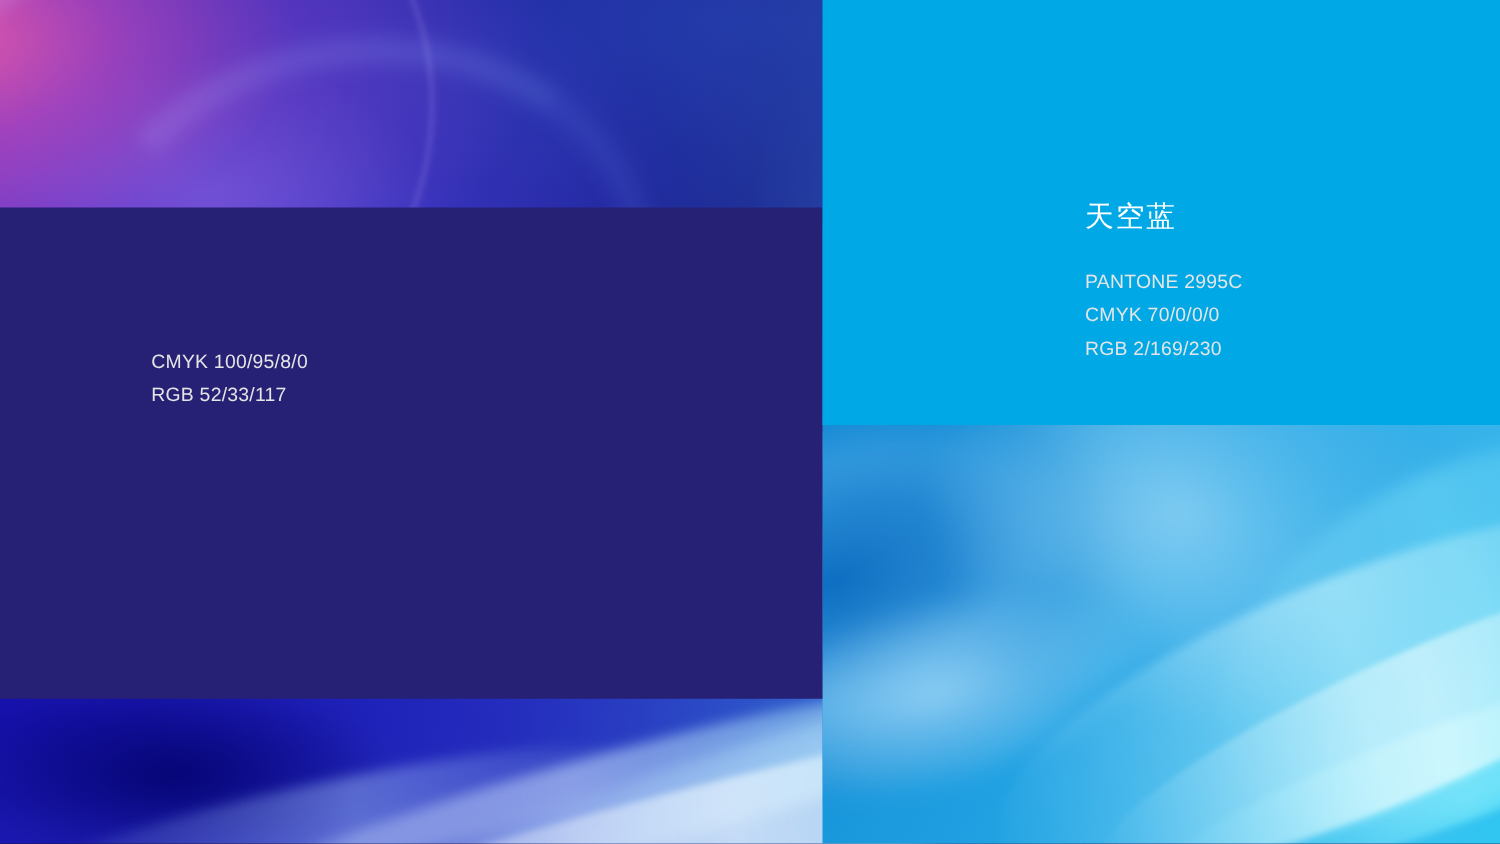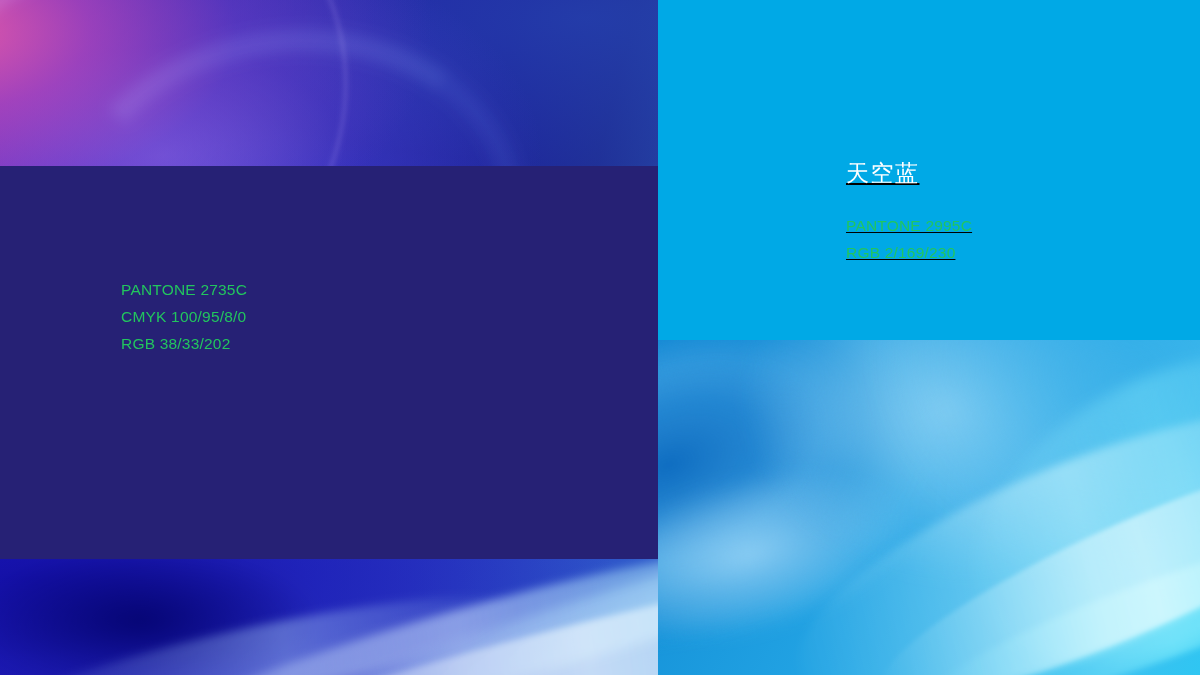--- a/index.html
+++ b/index.html
@@ -200,21 +200,21 @@
     font-weight: 400;
     letter-spacing: 1.5px;
     color: #ffffff;
     margin: 0 0 24px 0;
     line-height: 30px;
     white-space: nowrap;
   }
   .spec-line {
     font-size: 15.5px;
     font-weight: 400;
-    color: #22c55e;
+    color: #e5e5e5;
     line-height: 27px;
     letter-spacing: 0.2px;
     white-space: nowrap;
   }
 </style>
 </head>
 <body>
 
 <div id="stage">
 
@@ -255,26 +255,26 @@
       <div class="band b4"></div>
       <div class="band b1"></div>
       <div class="band b2"></div>
       <div class="band b3"></div>
     </div>
   </div>
 
   <div class="panel" id="panel-deep-blue" style="background:#262175;">
   </div>
   <div class="panel-inner" id="panel-deep-blue-text" style="left:121px; top:276px;">
-    <div class="spec-line">PANTONE 2735C</div>
     <div class="spec-line">CMYK 100/95/8/0</div>
-    <div class="spec-line">RGB 38/33/202</div>
+    <div class="spec-line">RGB 52/33/117</div>
   </div>
 
   <div class="panel" id="panel-sky-blue" style="background:#00A9E6;">
   </div>
-  <div class="panel-inner" id="panel-sky-blue-text" style="left:846px; top:158px;text-decoration:underline;">
+  <div class="panel-inner" id="panel-sky-blue-text" style="left:868px; top:158px;">
     <div class="swatch-title">天空蓝</div>
     <div class="spec-line">PANTONE 2995C</div>
+    <div class="spec-line">CMYK 70/0/0/0</div>
     <div class="spec-line">RGB 2/169/230</div>
   </div>
 
 </div>
 
 </body></html>

